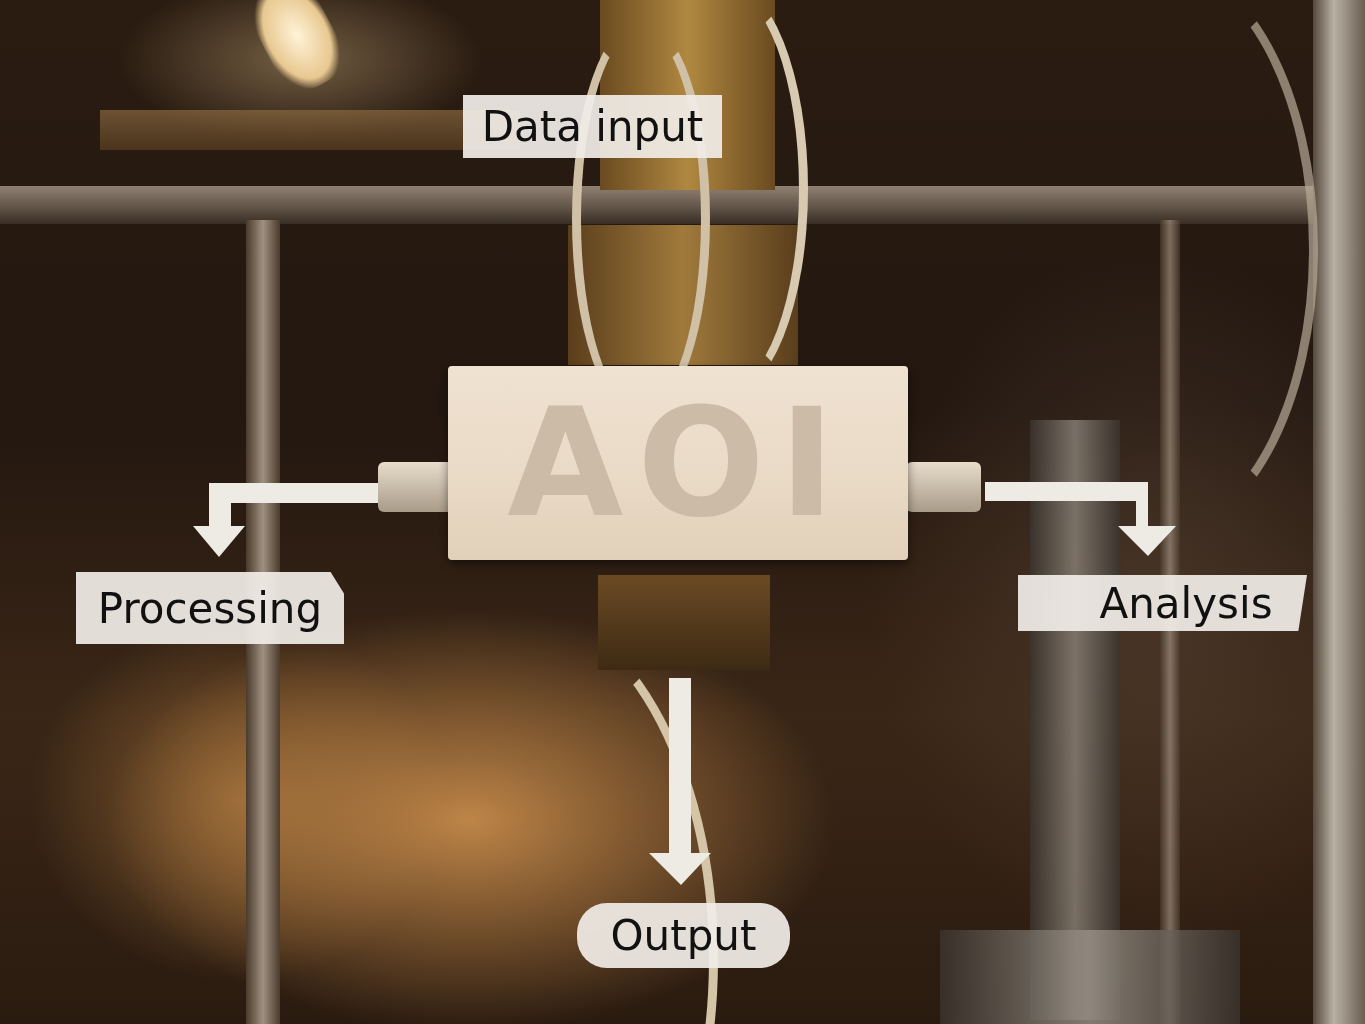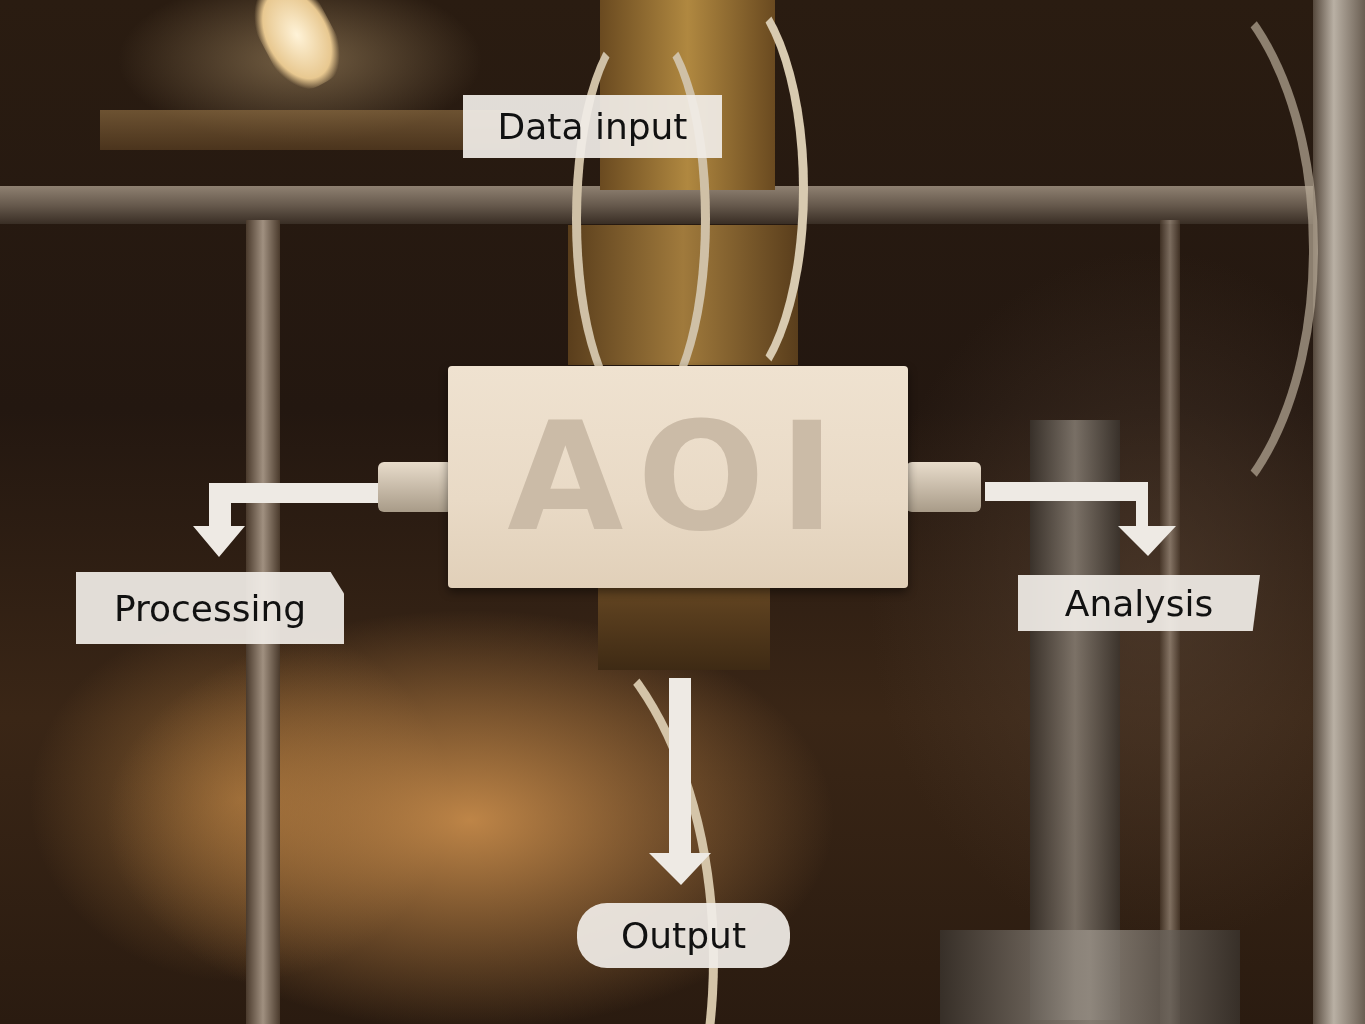--- a/index.html
+++ b/index.html
@@ -27,33 +27,33 @@
     background: linear-gradient(90deg, #6a4a20, #b08840 50%, #6a4a20); }
   .bracket2 { position: absolute; left: 568px; top: 225px; width: 230px; height: 140px;
     background: linear-gradient(90deg, #5a3e1c, #a07a3c 50%, #5a3e1c); }
   .lower-block { position: absolute; left: 598px; top: 575px; width: 172px; height: 95px;
     background: linear-gradient(180deg, #6a4a24, #3e2a14); }
   .cable { position: absolute; border: 9px solid #cfc0a6; border-radius: 50%; }
   .machine { position: absolute; left: 1030px; top: 420px; width: 90px; height: 600px;
     background: linear-gradient(90deg, #3a342e, #8a8278 50%, #3a342e); opacity: 0.8; }
   .machine-base { position: absolute; left: 940px; top: 930px; width: 300px; height: 94px;
     background: linear-gradient(90deg, #3a342e, #9a9288 50%, #3a342e); opacity: 0.8; }
-  .aoi-box { position: absolute; left: 448px; top: 366px; width: 460px; height: 222px;
+  .aoi-box { position: absolute; left: 448px; top: 366px; width: 460px; height: 194px;
     background: linear-gradient(180deg, #efe2d0 0%, #e9dac6 60%, #e1d0b9 100%);
     border-radius: 4px; box-shadow: 0 4px 10px rgba(0,0,0,0.45); display: flex; align-items: center; justify-content: center; }
   .aoi-text { color: #cbbba7; font-family: "DejaVu Sans", sans-serif; font-weight: bold; font-size: 150px; letter-spacing: 14px; line-height: 1; }
   .connector { position: absolute; height: 50px; width: 75px; top: 462px;
     background: linear-gradient(180deg, #e8dccb, #a89b88); border-radius: 6px; }
   .connector.left { left: 378px; }
   .connector.right { left: 906px; }
   .label { position: absolute; background: rgba(240,236,230,0.93); color: #111; font-family: "DejaVu Sans", sans-serif;
-    display: flex; align-items: center; justify-content: center; font-size: 36px; }
+    display: flex; align-items: center; justify-content: center; font-size: 42px; }
   .lbl-input { left: 463px; top: 95px; width: 259px; height: 63px; }
   .lbl-processing { left: 76px; top: 572px; width: 268px; height: 72px; clip-path: polygon(0 0, 95% 0, 100% 30%, 100% 100%, 0 100%); }
-  .lbl-analysis { left: 1018px; top: 575px; width: 242px; height: 56px; clip-path: polygon(0 0, 100% 0, 97% 100%, 0 100%); }
+  .lbl-analysis { left: 1018px; top: 575px; width: 242px; height: 56px; clip-path: polygon(0 0, 100% 0, 97% 100%, 0 100%); padding-left: 47px; }
   .lbl-output { left: 577px; top: 903px; width: 213px; height: 65px; border-radius: 30px; }
   svg.arrows { position: absolute; left: 0; top: 0; }
 </style>
 </head>
 <body>
 
 <div class="scene">
   <div class="lamp"></div>
   <div class="shelf2"></div>
   <div class="shelf"></div>

